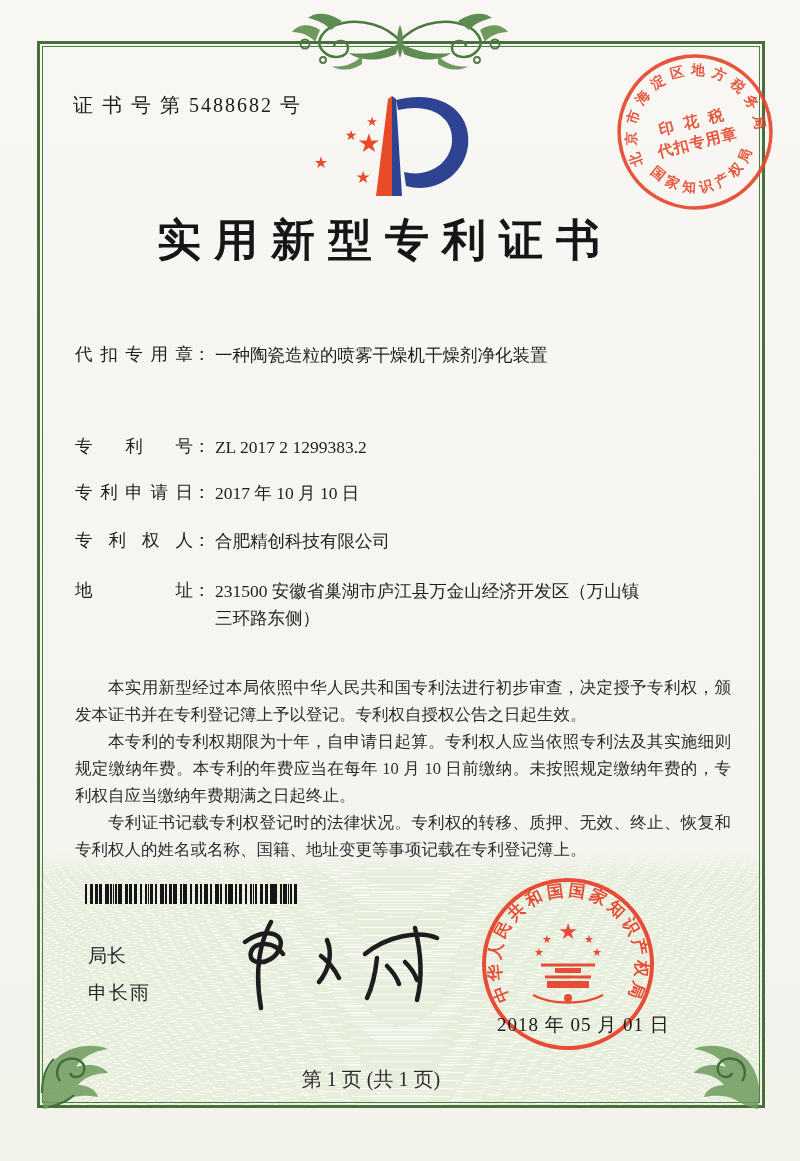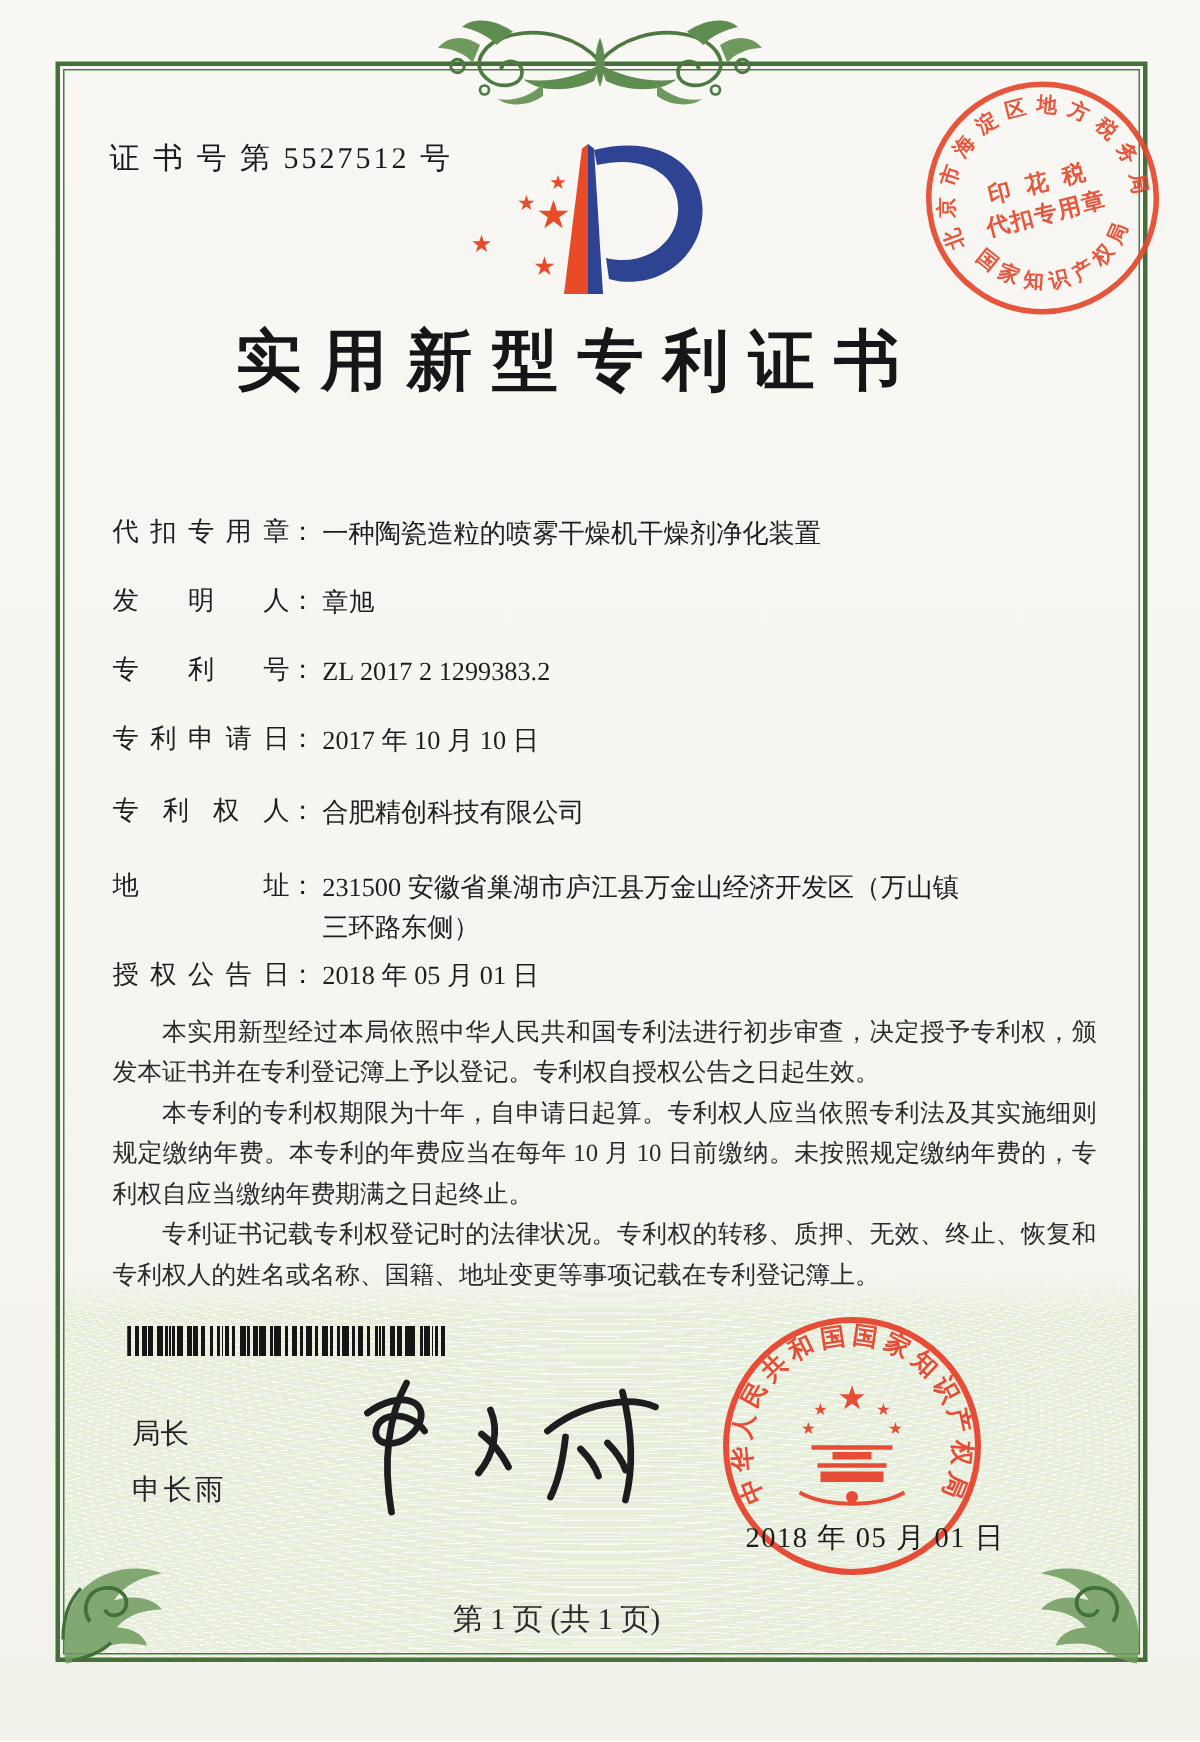--- a/index.html
+++ b/index.html
@@ -83,21 +83,21 @@
     <path d="M10,78 C6,58 10,38 24,26 C38,14 60,12 74,18 C60,20 48,26 42,36 C54,32 68,34 74,42 C62,42 50,46 44,54 C52,54 62,58 64,66 C52,64 42,64 34,68 C26,73 18,77 10,78 Z" fill="#6f9a5e" opacity="0.85"></path>
     <path d="M26,50 C20,42 24,30 34,28 C44,26 52,32 50,40 C48,47 38,48 36,42" fill="none" stroke="#41703a" stroke-width="2.5"></path>
     <path d="M14,76 C24,74 34,70 40,64" fill="none" stroke="#41703a" stroke-width="2.2"></path>
     <path d="M8,62 C8,48 12,36 20,28" fill="none" stroke="#41703a" stroke-width="2.2"></path>
   </svg>
   <svg class="orn-br" width="86" height="84" viewBox="0 0 86 84" xmlns="http://www.w3.org/2000/svg">
     <path d="M10,78 C6,58 10,38 24,26 C38,14 60,12 74,18 C60,20 48,26 42,36 C54,32 68,34 74,42 C62,42 50,46 44,54 C52,54 62,58 64,66 C52,64 42,64 34,68 C26,73 18,77 10,78 Z" fill="#6f9a5e" opacity="0.85"></path>
     <path d="M26,50 C20,42 24,30 34,28 C44,26 52,32 50,40 C48,47 38,48 36,42" fill="none" stroke="#41703a" stroke-width="2.5"></path>
   </svg>
 
-  <div class="cert-no">证 书 号 第 5527512 号</div>
+  <div class="cert-no">证 书 号 第 5488682 号</div>
 
   <svg class="logo" width="220" height="122" viewBox="0 0 220 122" xmlns="http://www.w3.org/2000/svg">
     <path d="M100,12 L96,15 L84,112 L100,112 Z" fill="#e84b28"></path>
     <path d="M100,12 L104,15 L110,112 L100,112 Z" fill="#2e4391"></path>
     <path d="M104,16 C152,4 180,30 176,62 C172,92 142,110 114,102 L112,88 C136,94 158,80 160,58 C162,34 140,18 106,26 Z" fill="#2e4391"></path>
     <g fill="#e84b28" text-anchor="middle" font-family="'DejaVu Sans',sans-serif">
       <text x="77" y="68" font-size="26">★</text>
       <text x="80" y="42" font-size="13">★</text>
       <text x="59" y="56" font-size="14">★</text>
       <text x="29" y="84" font-size="16">★</text>
@@ -120,44 +120,36 @@
     <text x="75" y="70" text-anchor="middle" fill="#e5492e" font-size="14.5" font-weight="bold" letter-spacing="3">印 花 税</text>
     <text x="75" y="90" text-anchor="middle" fill="#e5492e" font-size="14.5" font-weight="bold" letter-spacing="1">代扣专用章</text>
   </svg>
 
   <div class="title">实用新型专利证书</div>
 
   <div class="row" style="top:342px">
     <span class="flabel">代扣专用章</span><span class="colon">：</span>
     <span class="fvalue">一种陶瓷造粒的喷雾干燥机干燥剂净化装置</span>
   </div>
-  <div class="row" style="top:388px">
-    <span class="flabel">发明人</span><span class="colon">：</span>
-    <span class="fvalue">章旭</span>
-  </div>
   <div class="row" style="top:434px">
     <span class="flabel">专利号</span><span class="colon">：</span>
     <span class="fvalue">ZL 2017 2 1299383.2</span>
   </div>
   <div class="row" style="top:480px">
     <span class="flabel">专利申请日</span><span class="colon">：</span>
     <span class="fvalue">2017 年 10 月 10 日</span>
   </div>
   <div class="row" style="top:528px">
     <span class="flabel">专利权人</span><span class="colon">：</span>
     <span class="fvalue">合肥精创科技有限公司</span>
   </div>
   <div class="row" style="top:578px">
     <span class="flabel">地址</span><span class="colon">：</span>
     <span class="fvalue">231500 安徽省巢湖市庐江县万金山经济开发区（万山镇
 三环路东侧）</span>
-  </div>
-  <div class="row" style="top:637px">
-    <span class="flabel">授权公告日</span><span class="colon">：</span>
-    <span class="fvalue">2018 年 05 月 01 日</span>
   </div>
 
   <div class="paras">
     <p>本实用新型经过本局依照中华人民共和国专利法进行初步审查，决定授予专利权，颁发本证书并在专利登记簿上予以登记。专利权自授权公告之日起生效。</p>
     <p>本专利的专利权期限为十年，自申请日起算。专利权人应当依照专利法及其实施细则规定缴纳年费。本专利的年费应当在每年 10 月 10 日前缴纳。未按照规定缴纳年费的，专利权自应当缴纳年费期满之日起终止。</p>
     <p>专利证书记载专利权登记时的法律状况。专利权的转移、质押、无效、终止、恢复和专利权人的姓名或名称、国籍、地址变更等事项记载在专利登记簿上。</p>
   </div>
 
   <div class="barcode"></div>
 

